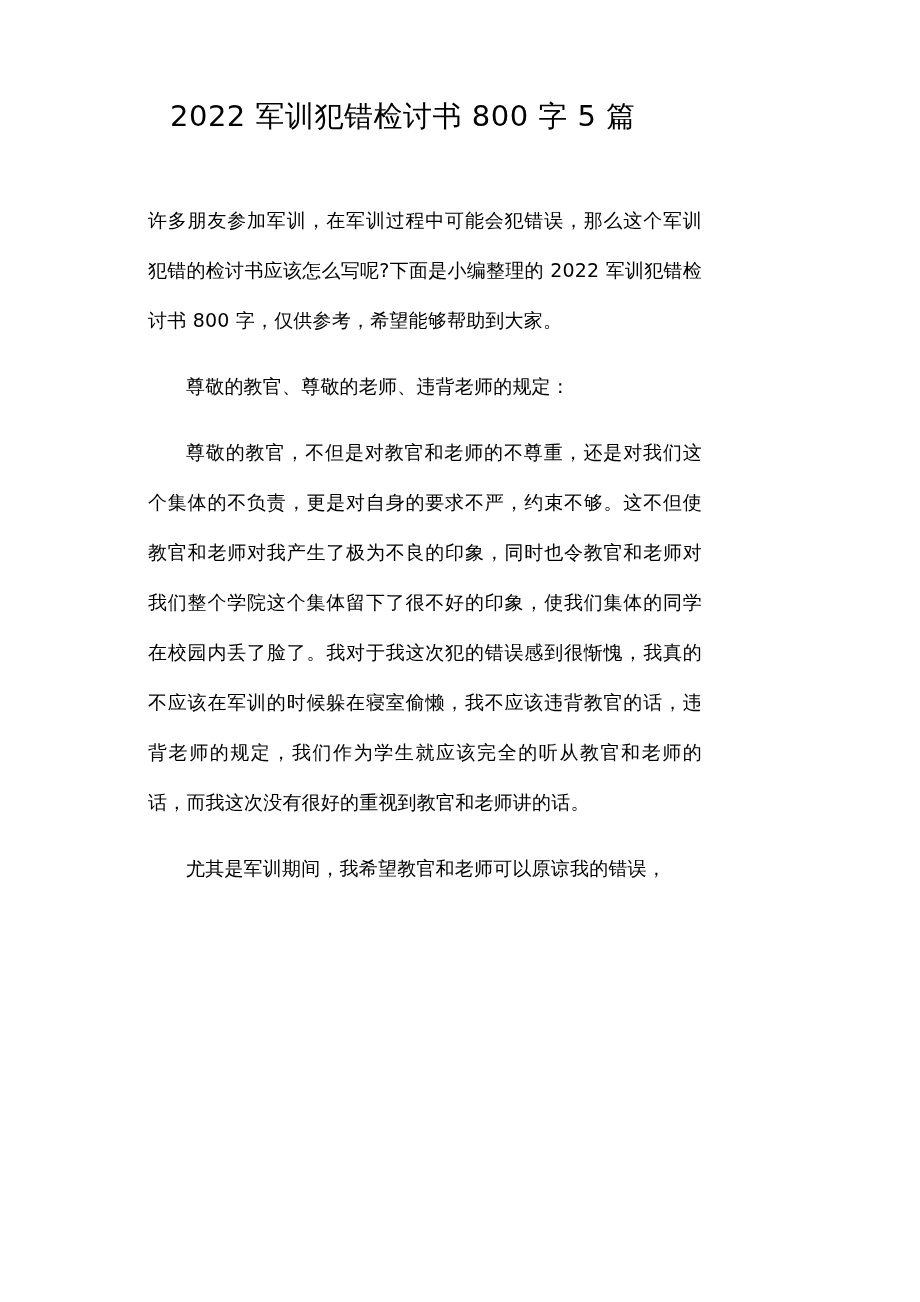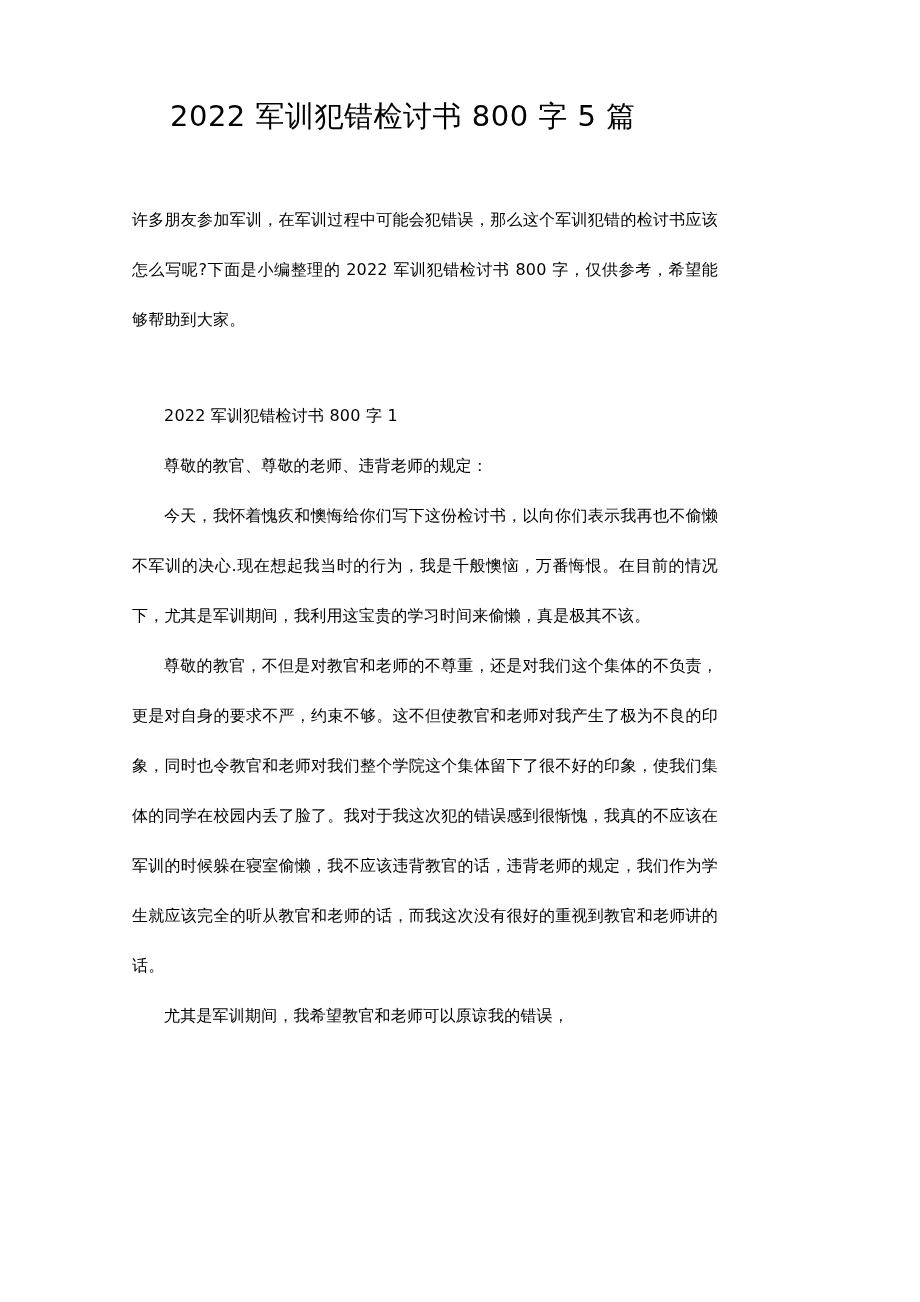--- a/index.html
+++ b/index.html
@@ -24,46 +24,44 @@
   }
   .doc-title {
     font-size: 29px;
     line-height: 1.4;
     font-weight: normal;
     letter-spacing: 0.5px;
     margin: 0 0 58px 38px;
     white-space: nowrap;
   }
   .para {
-    font-size: 16px;
+    font-size: 19px;
     line-height: 50px;
     text-align: justify;
     text-justify: inter-ideograph;
-    margin: 0;
+    margin: 16px;
     letter-spacing: 0.2px;
   }
   .para.indent {
     text-indent: 2em;
   }
   .para.gap-top {
     margin-top: 46px;
   }
 </style>
 </head>
 <body>
 
 <div class="page">
 
   <h1 class="doc-title">2022 军训犯错检讨书 800 字 5 篇</h1>
 
   <p class="para">许多朋友参加军训，在军训过程中可能会犯错误，那么这个军训犯错的检讨书应该怎么写呢?下面是小编整理的 2022 军训犯错检讨书 800 字，仅供参考，希望能够帮助到大家。</p>
 
-  <p class="para indent gap-top">2022 军训犯错检讨书 800 字 1</p>
 
   <p class="para indent">尊敬的教官、尊敬的老师、违背老师的规定：</p>
 
-  <p class="para indent">今天，我怀着愧疚和懊悔给你们写下这份检讨书，以向你们表示我再也不偷懒不军训的决心.现在想起我当时的行为，我是千般懊恼，万番悔恨。在目前的情况下，尤其是军训期间，我利用这宝贵的学习时间来偷懒，真是极其不该。</p>
 
   <p class="para indent">尊敬的教官，不但是对教官和老师的不尊重，还是对我们这个集体的不负责，更是对自身的要求不严，约束不够。这不但使教官和老师对我产生了极为不良的印象，同时也令教官和老师对我们整个学院这个集体留下了很不好的印象，使我们集体的同学在校园内丢了脸了。我对于我这次犯的错误感到很惭愧，我真的不应该在军训的时候躲在寝室偷懒，我不应该违背教官的话，违背老师的规定，我们作为学生就应该完全的听从教官和老师的话，而我这次没有很好的重视到教官和老师讲的话。</p>
 
   <p class="para indent">尤其是军训期间，我希望教官和老师可以原谅我的错误，</p>
 
 </div>
 
 </body></html>

